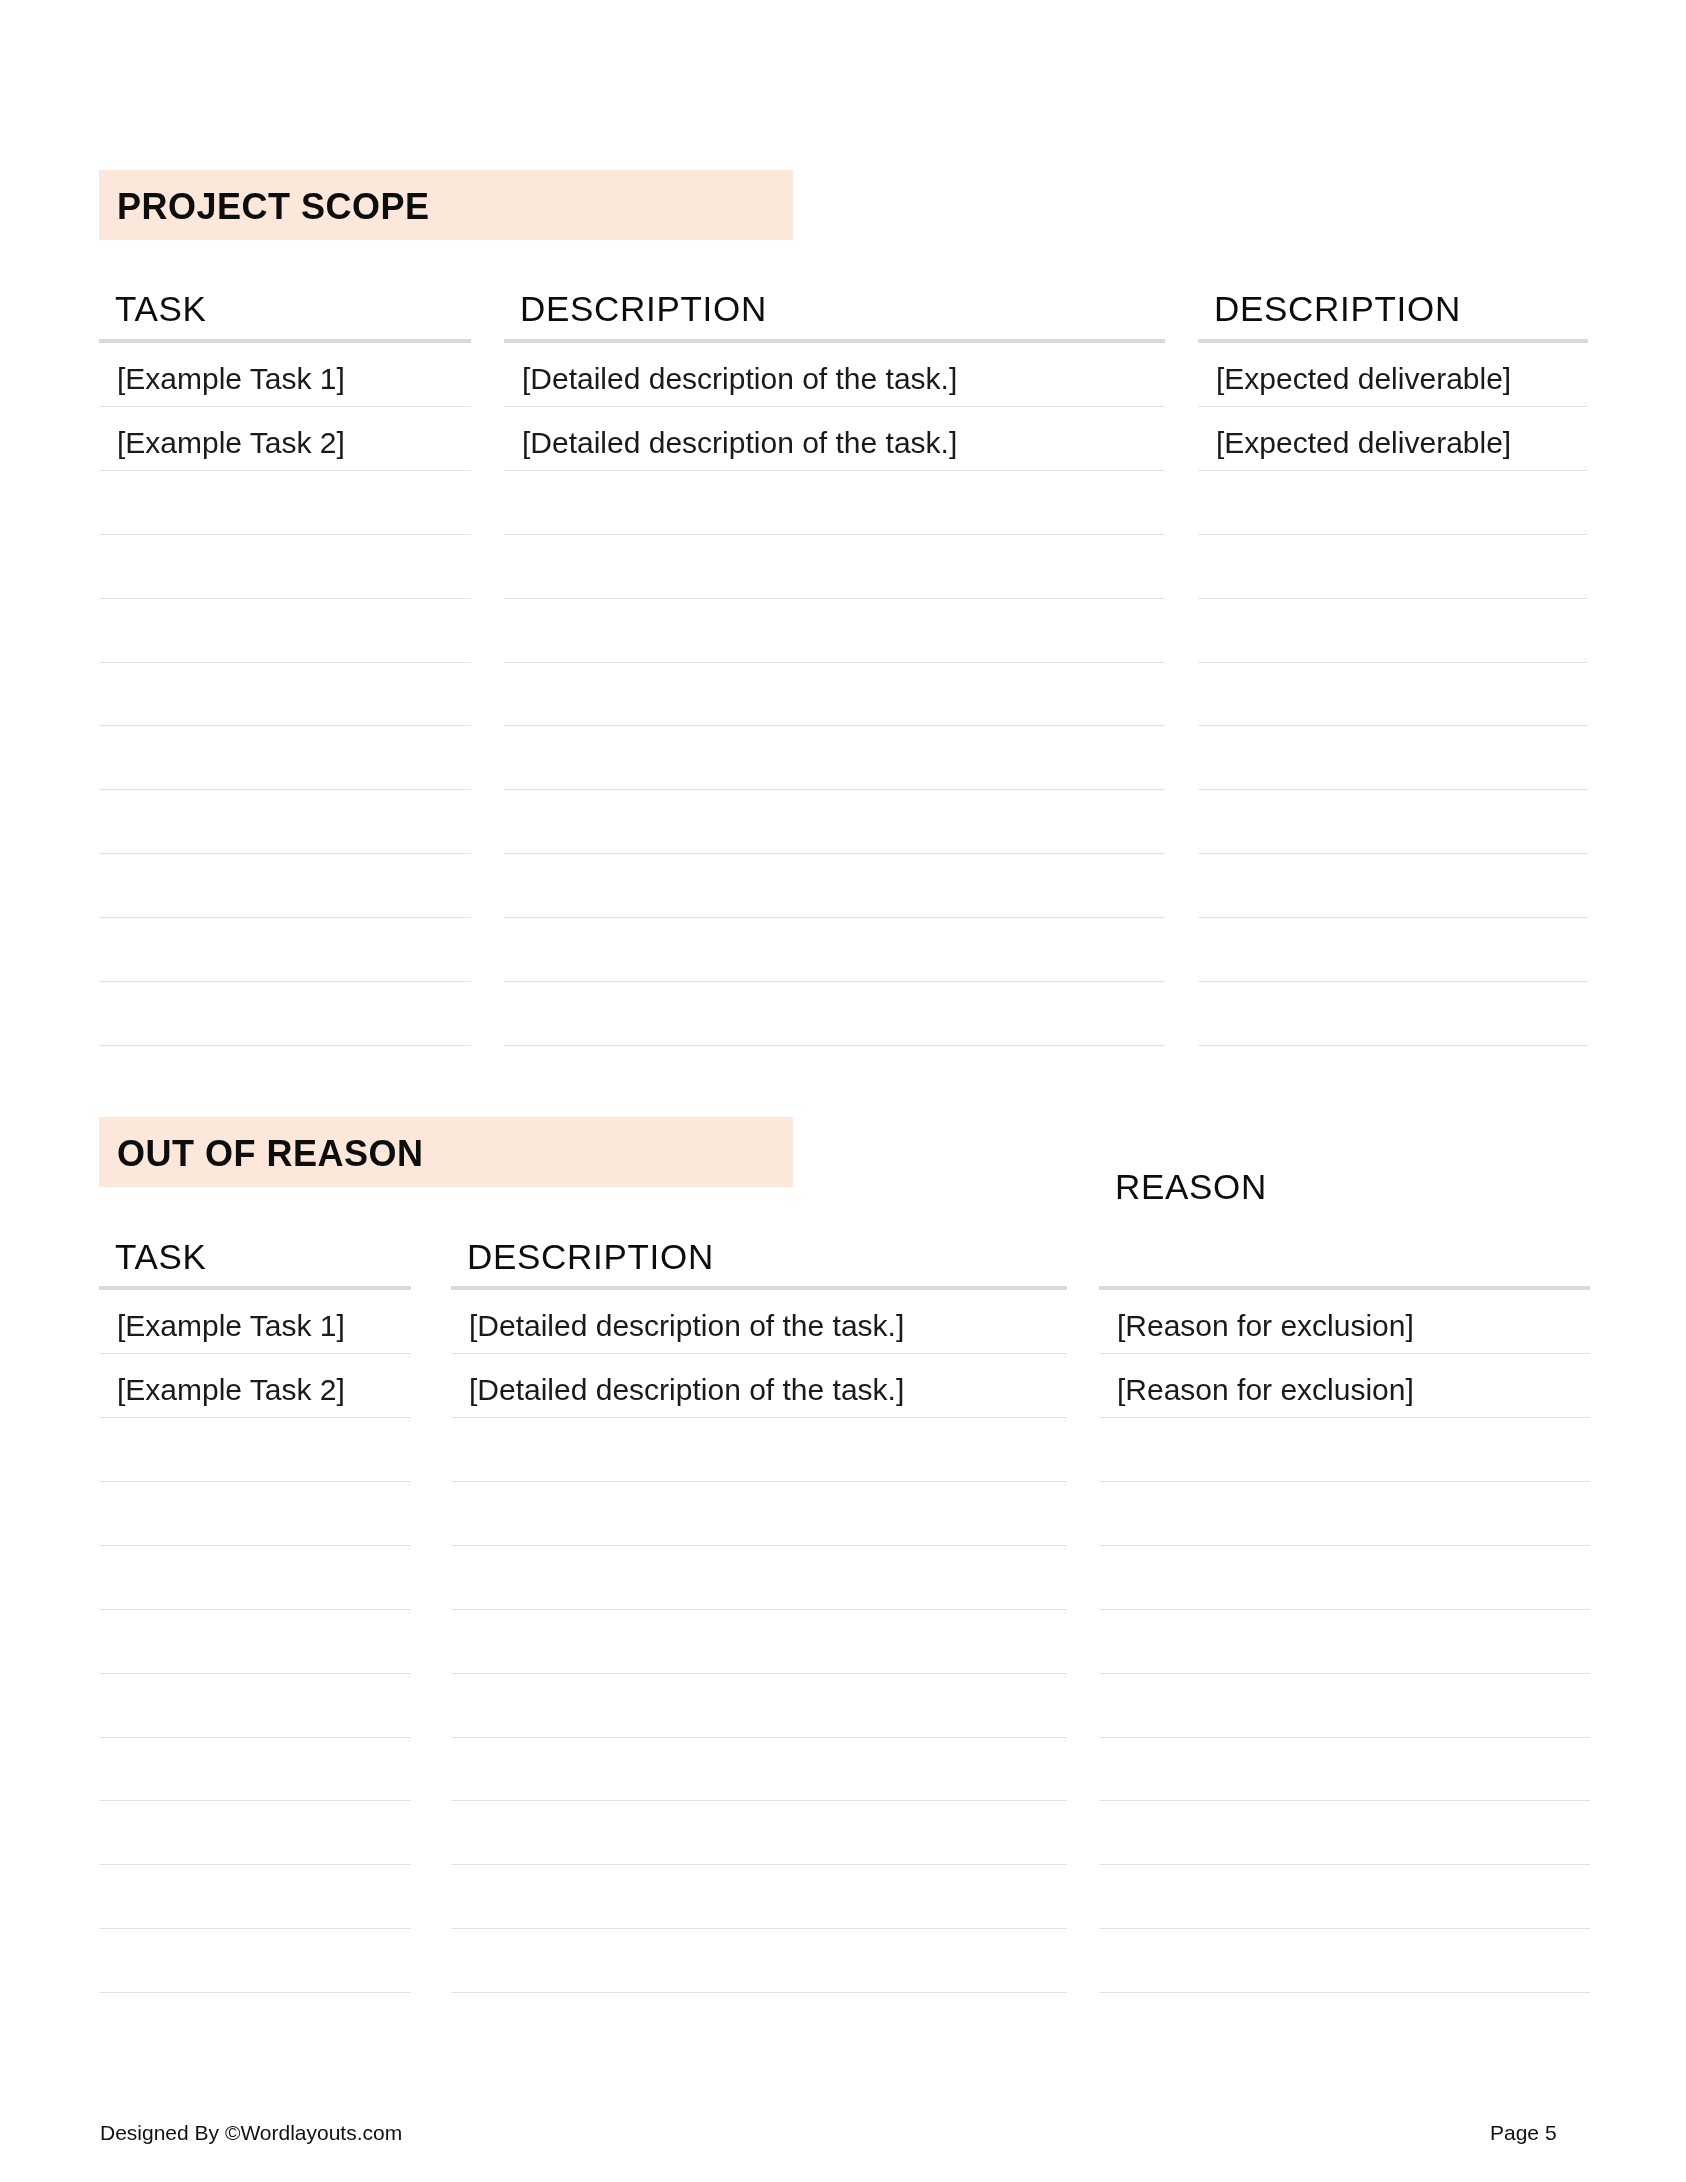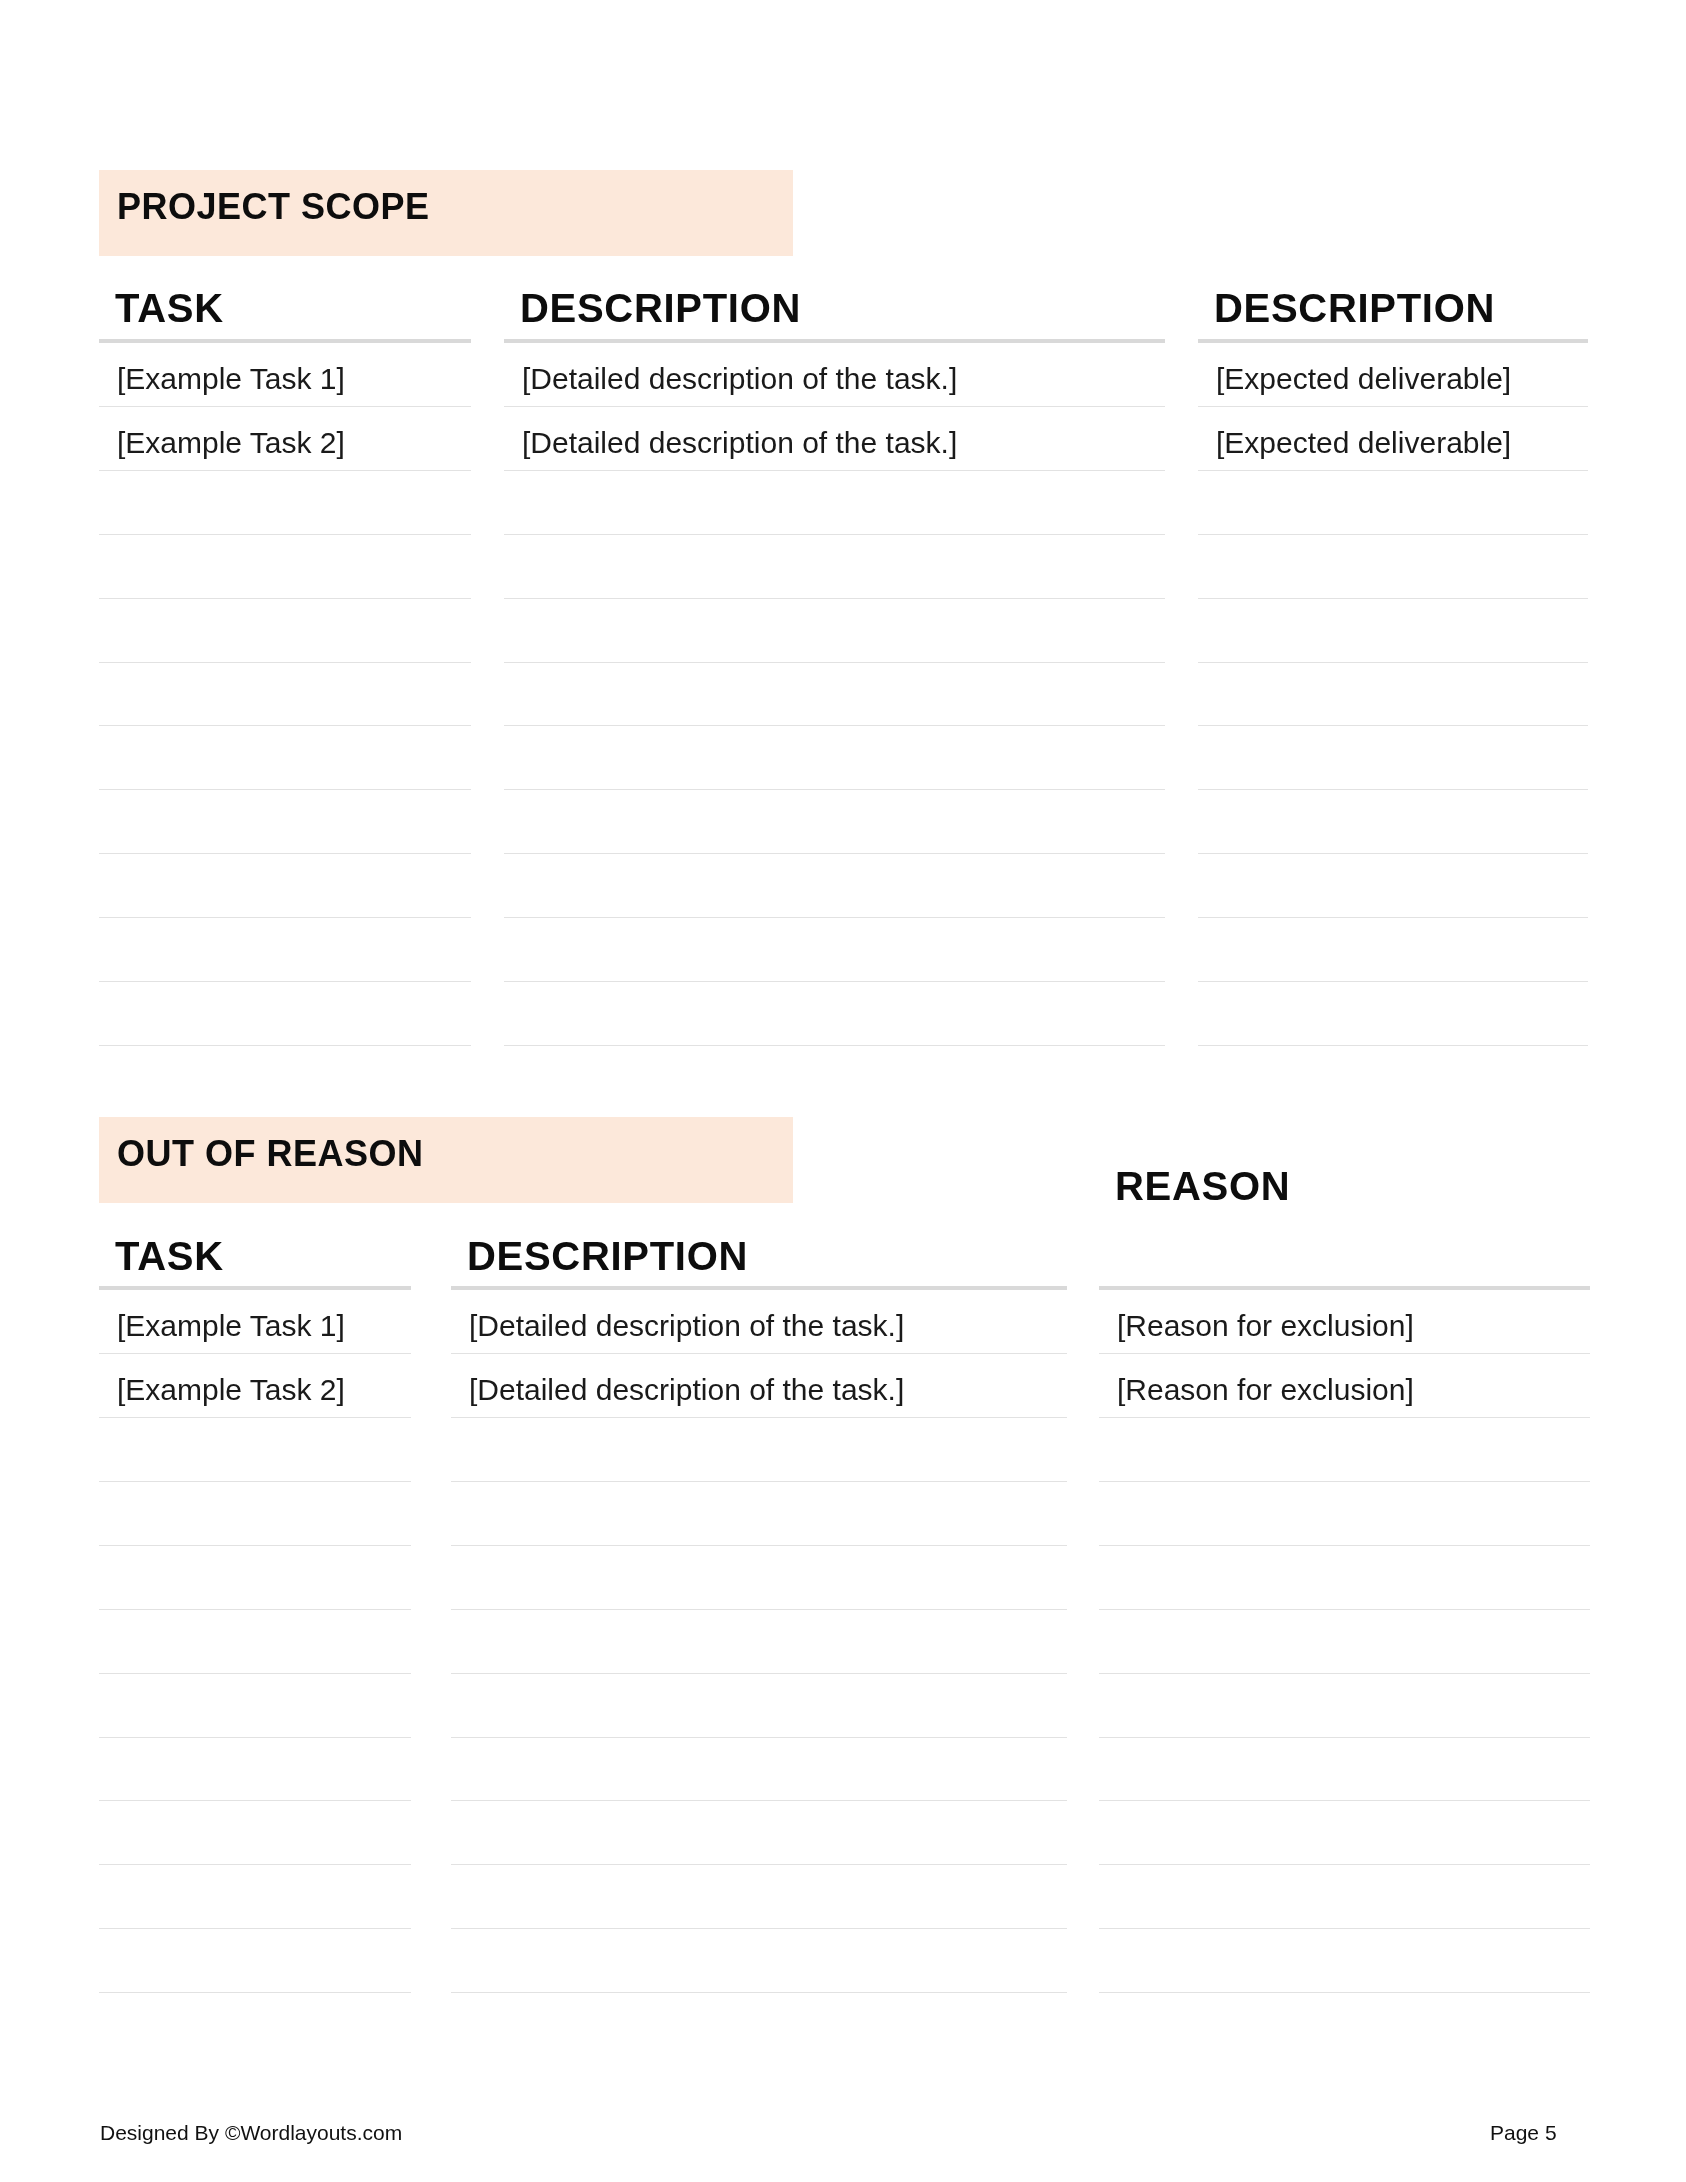--- a/index.html
+++ b/index.html
@@ -1,31 +1,31 @@
 <!DOCTYPE html>
 <html style="font-size:15px"><head>
 <meta charset="utf-8">
 <style>
   html, body { margin: 0; padding: 0; }
   body {
     width: 1686px; height: 2182px; position: relative; background: #ffffff;
     font-family: "Liberation Sans", "DejaVu Sans", sans-serif; color: #111111; overflow: hidden;
   }
   .banner {
-    position: absolute; left: 99px; width: 694px; height: 86px;
+    position: absolute; left: 99px; width: 694px; height: 70px;
     background: #fce8da;
   }
   .banner-title {
     position: absolute; left: 18px; top: 0; height: 70px; line-height: 73px;
     font-weight: bold; font-size: 36px; letter-spacing: 0.5px; color: #0d0d0d;
   }
   .col { position: absolute; }
   .col-header {
     position: absolute; left: 0; right: 0; height: 37px;
-    font-weight: bold; font-size: 40px; letter-spacing: 0.7px; line-height: 37px;
+    font-weight: normal; font-size: 35px; letter-spacing: 0.7px; line-height: 37px;
     padding-left: 16px; color: #0d0d0d; white-space: nowrap;
   }
   .header-rule {
     position: absolute; left: 0; right: 0; height: 3.7px; background: #d9d9d9;
   }
   .row {
     position: absolute; left: 0; right: 0; height: 64px;
     border-bottom: 1.9px solid #e2e2e2; box-sizing: border-box;
   }
   .cell-text {

